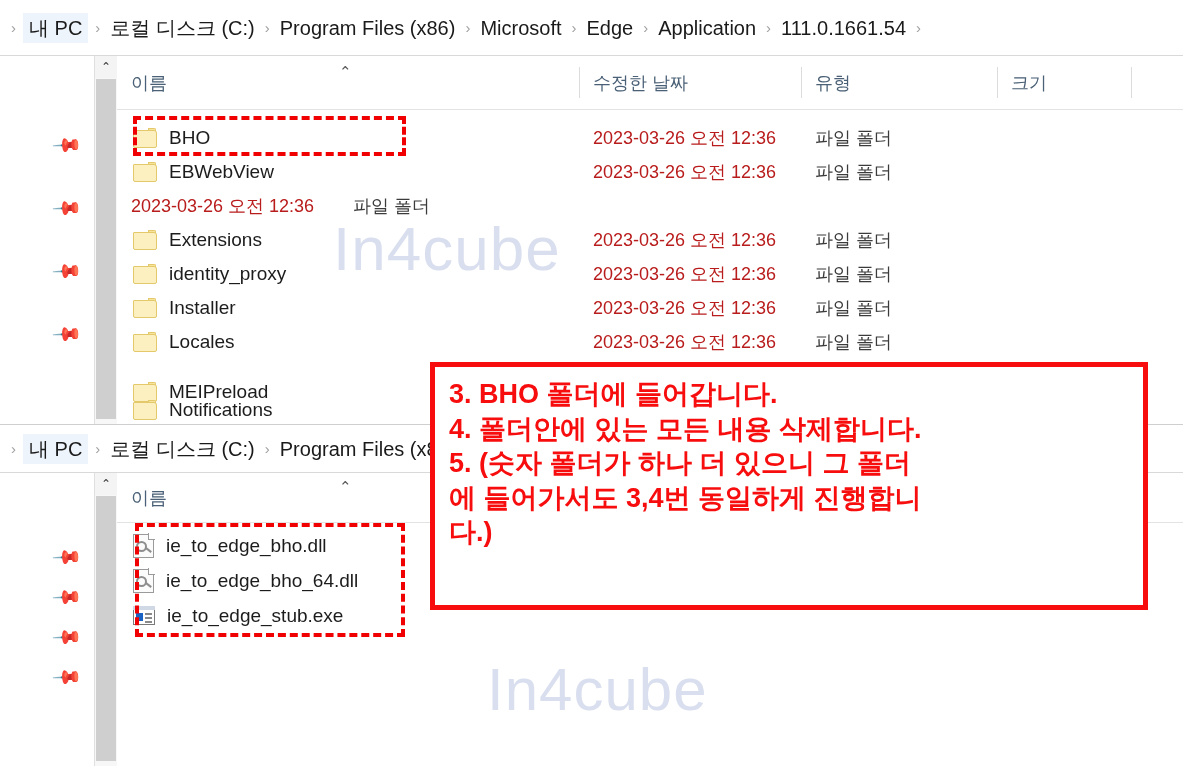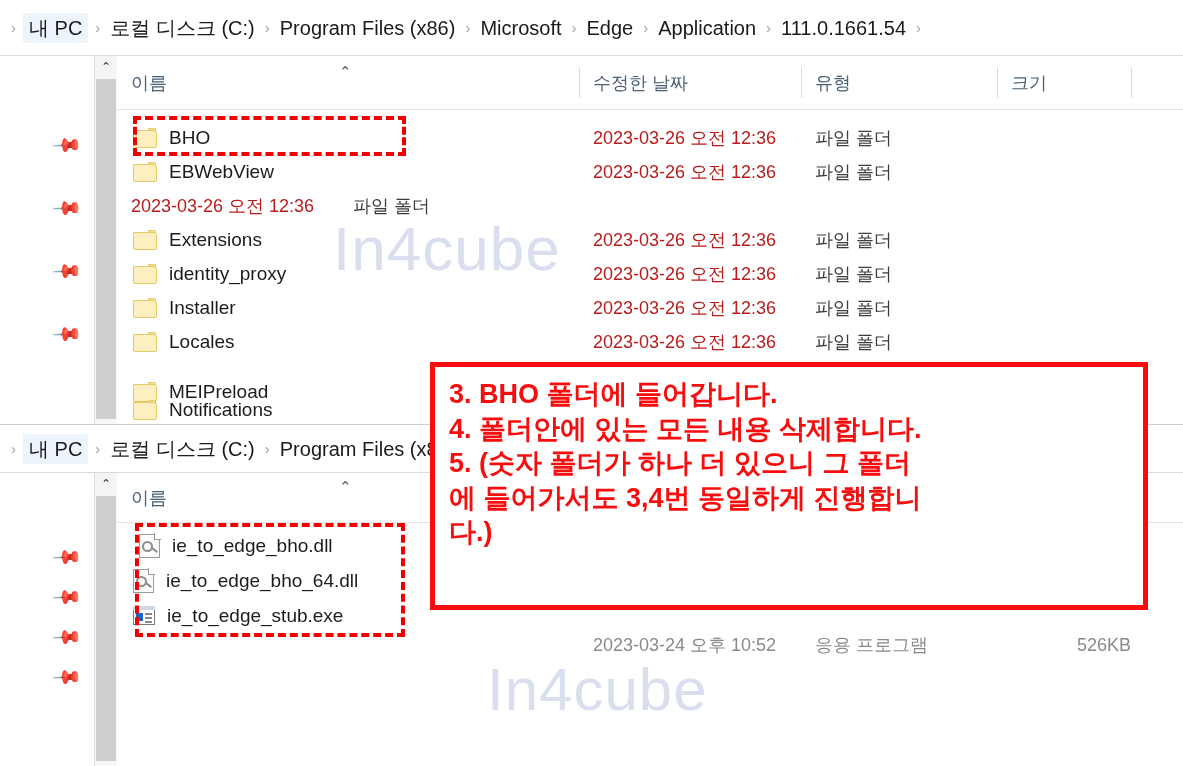--- a/index.html
+++ b/index.html
@@ -346,21 +346,21 @@
         <span>이름</span>
         <span class="sortcaret" style="left:222px; top:7px;">⌃</span>
       </div>
     </div>
 
     <div class="watermark" style="left:487px; top:655px; font-size:60px; position:fixed;">In4cube</div>
 
     <div class="rows" style="left:117px; top:103px; width:1066px;">
 
       <div class="row" style="height:35px;">
-        <div class="cell-name" style="width:462px;margin-left:6px;">
+        <div class="cell-name" style="width:462px;">
           <span class="ico-dll">
             <span class="page"></span>
               <span class="fold"></span>
               <span class="gear"></span>
               <span class="stick"></span>
           </span>
           <span class="fname">ie_to_edge_bho.dll</span>
         </div>
       </div>
 
@@ -384,26 +384,20 @@
               <span class="blk"></span>
             <span class="ln" style="top:7px;"></span>
               <span class="ln" style="top:11px;"></span>
               <span class="ln" style="top:15px;"></span>
           </span>
           <span class="fname">ie_to_edge_stub.exe</span>
         </div>
       </div>
     </div>
 
-    <div class="row" style="position:absolute; left:117px; top:204px; width:1066px; height:32px;">
-      <div class="cell-name" style="width:462px;"></div>
-      <div class="cell-date" style="width:222px; color:#8a8a8a;">2023-03-24 오후 10:52</div>
-      <div class="cell-type" style="width:196px; color:#8a8a8a;">응용 프로그램</div>
-      <div class="cell-size" style="width:134px; color:#8a8a8a;">526KB</div>
-    </div>
 
     <div class="dashbox" style="left:135px; top:98px; width:270px; height:114px;"></div>
   </div>
 
   <div class="callout" style="left:430px; top:362px; width:718px; height:248px;">
     <p>3. BHO 폴더에 들어갑니다.
 4. 폴더안에 있는 모든 내용 삭제합니다.
 5. (숫자 폴더가 하나 더 있으니 그 폴더
 에 들어가서도 3,4번 동일하게 진행합니
 다.)</p>

